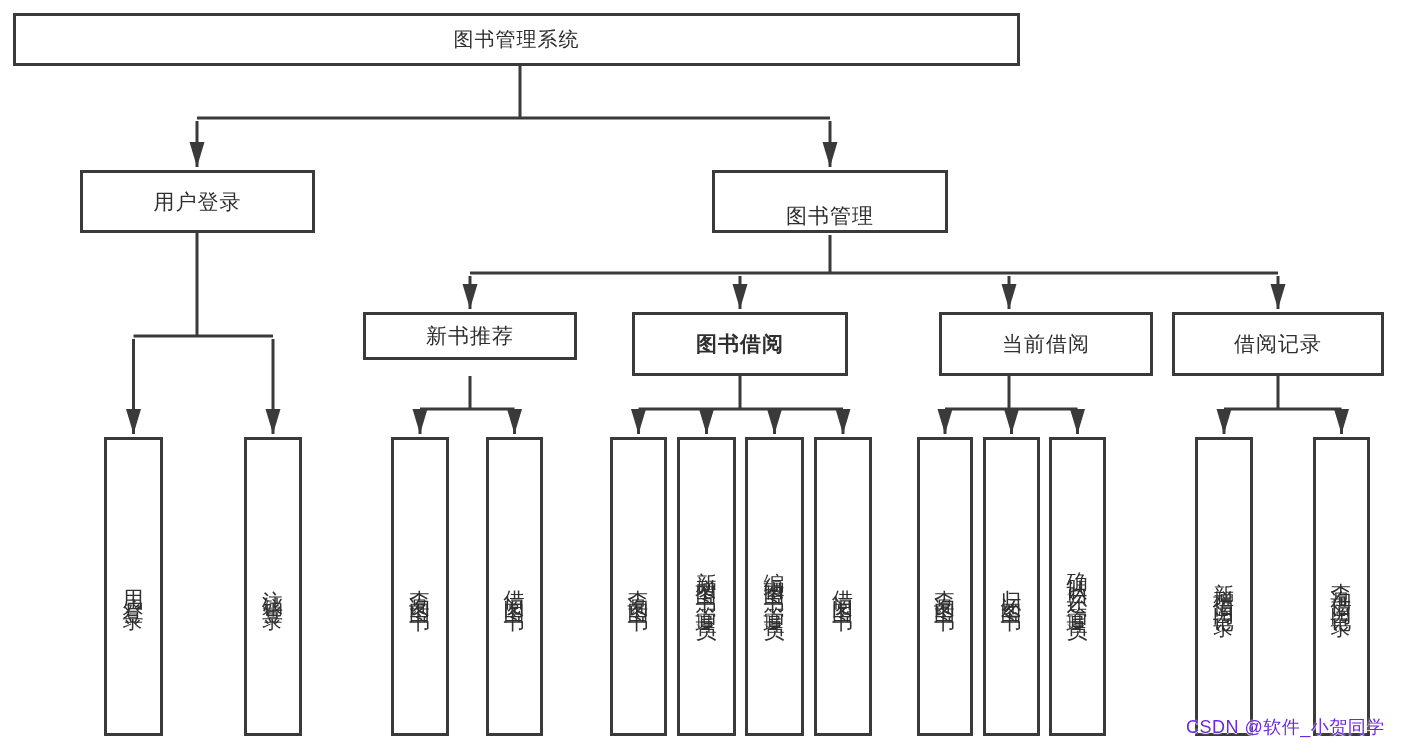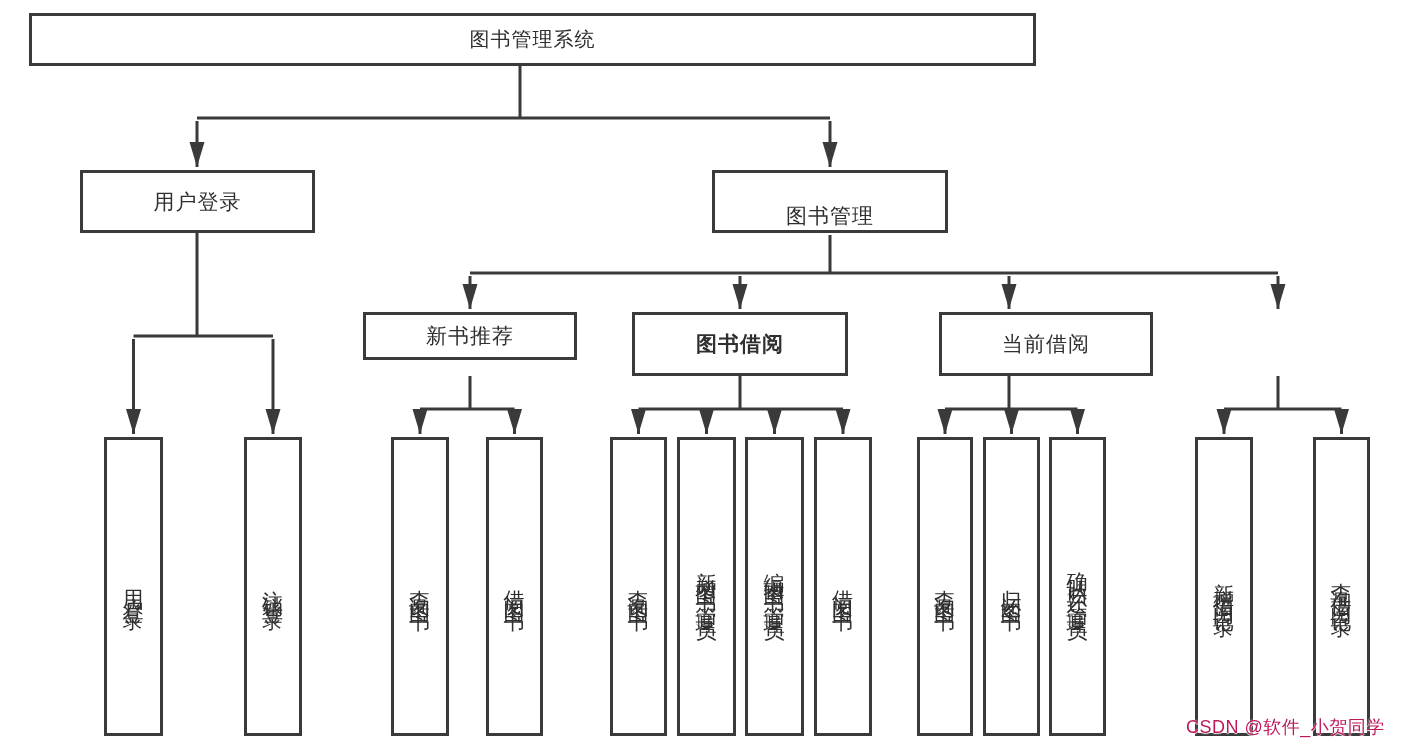--- a/index.html
+++ b/index.html
@@ -30,36 +30,35 @@
     justify-content: center;
     color: #2f2f2f;
   }
   .h-node {
     font-size: 21px;
     letter-spacing: 1px;
     white-space: nowrap;
   }
   .root-node {
     font-size: 20px;
-    margin-left: 16px;
   }
   .v-node .vtext {
     writing-mode: vertical-rl;
     text-orientation: mixed;
     font-size: 21px;
     line-height: 1;
     letter-spacing: 7px;
     white-space: nowrap;
   }
   .watermark {
     position: absolute;
     left: 1186px;
     top: 715px;
     font-size: 18px;
-    color: #be185d;
+    color: #6d28d9;
     letter-spacing: 0.5px;
     white-space: nowrap;
     z-index: 5;
     text-shadow: 0 0 2px rgba(255,255,255,0.95), 0 1px 1px rgba(255,255,255,0.9);
   }
 </style>
 </head>
 <body>
 
 <div id="stage">
@@ -117,20 +116,23 @@
 
   <div class="node h-node" style="left:363px; top:312px; width:214px; height:48px;">
     <span>新书推荐</span>
   </div>
   <div class="node h-node" style="left:632px; top:312px; width:216px; height:64px;font-weight:bold;">
     <span>图书借阅</span>
   </div>
   <div class="node h-node" style="left:939px; top:312px; width:214px; height:64px;">
     <span>当前借阅</span>
   </div>
+  <div class="node h-node" style="left:1172px; top:312px; width:212px; height:64px;">
+    <span>借阅记录</span>
+  </div>
 
   <div class="node v-node" style="left:104px; top:437px; width:59px; height:299px;">
     <span class="vtext">用户登录</span>
   </div>
   <div class="node v-node" style="left:244px; top:437px; width:58px; height:299px;">
     <span class="vtext">注销登录</span>
   </div>
 
   <div class="node v-node" style="left:391px; top:437px; width:58px; height:299px;">
     <span class="vtext">查询图书</span>

